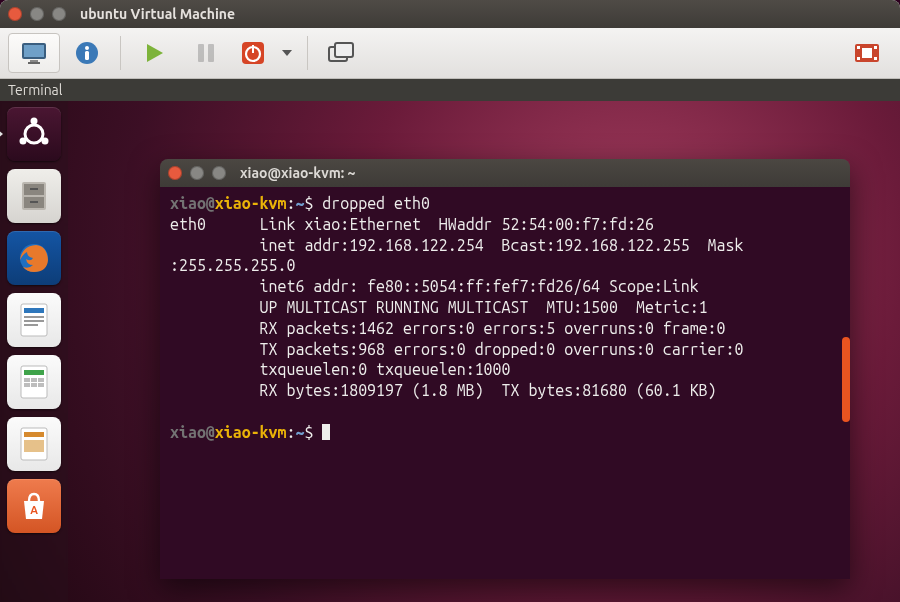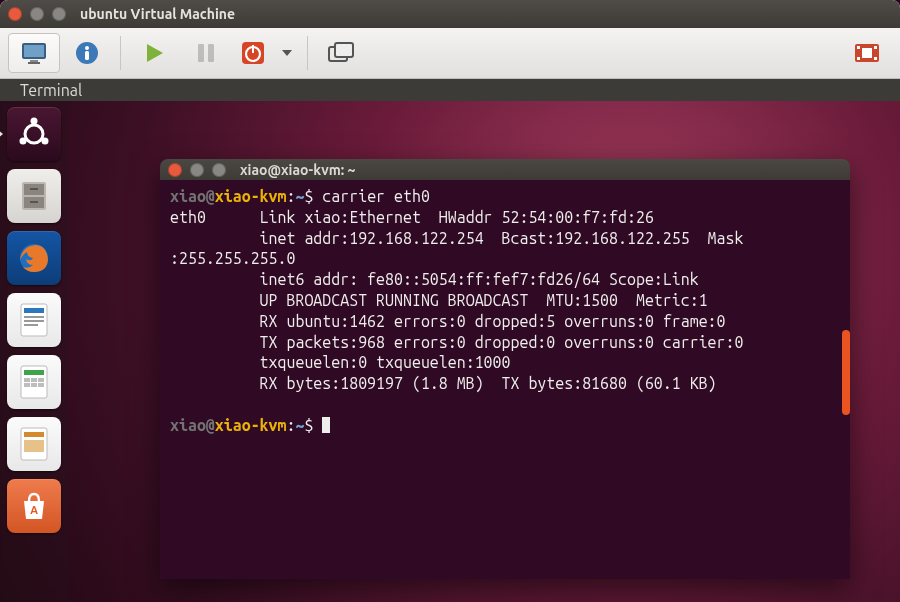--- a/index.html
+++ b/index.html
@@ -78,22 +78,22 @@
   .tool-dropdown-caret {
     width:0;height:0;border-left:5px solid transparent;border-right:5px solid transparent;border-top:6px solid #555;
   }
 
   .vm-menubar {
     height: 22px;
     background: #3c3b37;
     color:#dedbd6;
     display:flex;
     align-items:center;
-    padding:0 20px;
-    font-size:16px;
+    padding:0 8px;
+    font-size:14px;
   }
 
   
   .desktop {
     position: relative;
     flex: 1;
     background:
       radial-gradient(circle at 70% 30%, #a43d5e 0%, #6b1b3a 38%, #3c0f25 70%, #210712 100%);
     overflow: hidden;
   }
@@ -131,21 +131,21 @@
     top: 58px;
     width: 690px;
     height: 420px;
     border-radius: 8px 8px 0 0;
     box-shadow: 0 10px 30px rgba(0,0,0,0.55);
     overflow: hidden;
     display:flex;
     flex-direction:column;
   }
   .term-titlebar {
-    height: 21px;
+    height: 28px;
     background: linear-gradient(#4b4742,#3e3b37);
     display:flex;
     align-items:center;
     padding:0 8px;
     color:#dcd9d5;
     font-size:14px;
     font-weight:600;
   }
   .term-body {
     flex:1;
@@ -309,27 +309,27 @@
       </div>
     </div>
 
     <div class="term-window">
       <div class="term-titlebar">
         <span class="title-btn btn-close"></span>
         <span class="title-btn btn-min"></span>
         <span class="title-btn btn-max"></span>
         <span style="margin-left:6px">xiao@xiao-kvm: ~</span>
       </div>
-      <div class="term-body"><span class="user">xiao</span><span class="user">@</span><span class="host">xiao-kvm</span><span class="cmd">:</span><span class="path">~</span><span class="cmd">$ </span><span class="cmd">carrier eth0</span>
+      <div class="term-body"><span class="user">xiao</span><span class="user">@</span><span class="host">xiao-kvm</span><span class="cmd">:</span><span class="path">~</span><span class="cmd">$ </span><span class="cmd">dropped eth0</span>
 <span>eth0      Link xiao:Ethernet  HWaddr 52:54:00:f7:fd:26</span>
 <span>          inet addr:192.168.122.254  Bcast:192.168.122.255  Mask</span>
 <span>:255.255.255.0</span>
 <span>          inet6 addr: fe80::5054:ff:fef7:fd26/64 Scope:Link</span>
-<span>          UP BROADCAST RUNNING BROADCAST  MTU:1500  Metric:1</span>
-<span>          RX ubuntu:1462 errors:0 dropped:5 overruns:0 frame:0</span>
+<span>          UP MULTICAST RUNNING MULTICAST  MTU:1500  Metric:1</span>
+<span>          RX packets:1462 errors:0 errors:5 overruns:0 frame:0</span>
 <span>          TX packets:968 errors:0 dropped:0 overruns:0 carrier:0</span>
 <span>          txqueuelen:0 txqueuelen:1000</span>
 <span>          RX bytes:1809197 (1.8 MB)  TX bytes:81680 (60.1 KB)</span>
 
 <span class="user">xiao</span><span class="user">@</span><span class="host">xiao-kvm</span><span class="cmd">:</span><span class="path">~</span><span class="cmd">$ </span><span class="cursor"></span>
         <div class="term-scroll"></div>
       </div>
     </div>
 
   </div>

